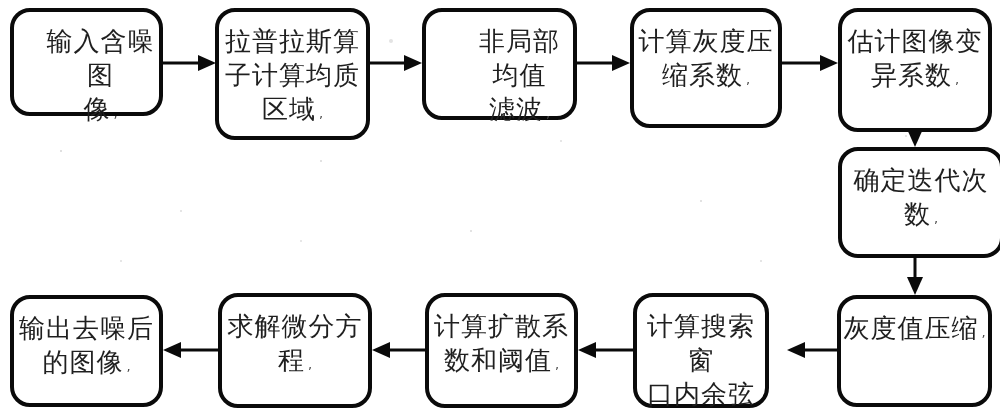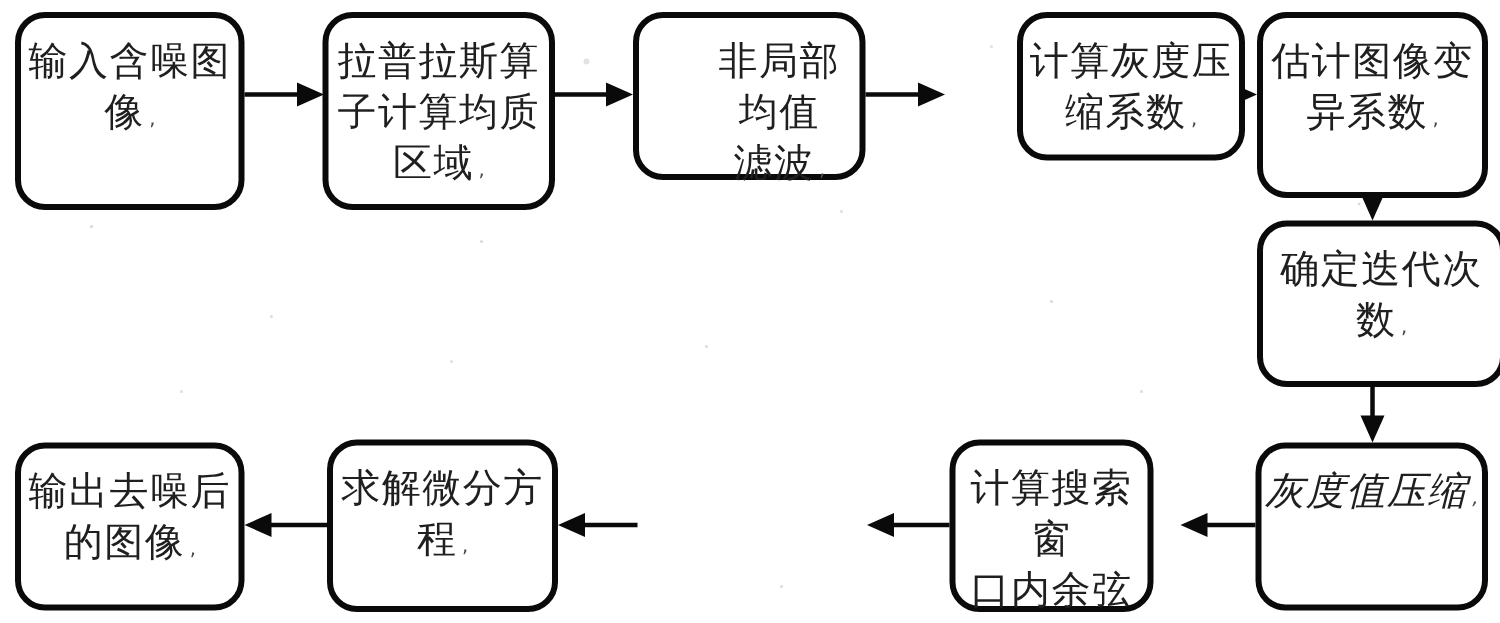--- a/index.html
+++ b/index.html
@@ -31,28 +31,28 @@
     letter-spacing: 1px;
   }
   .flow-box .box-text { white-space: pre-line; }
   .tick {
     font-size: 13px;
     color: #4a4a4a;
     margin-left: 3px;
     letter-spacing: 0;
   }
   
-  .b1  { left: 10px;  top: 8px;   width: 153px; height: 132px; }
+  .b1  { left: 10px;  top: 8px;   width: 153px; height: 108px; padding-left: 28px; }
   .b2  { left: 215px; top: 8px;   width: 155px; height: 132px; }
   .b3  { left: 422px; top: 8px;   width: 155px; height: 112px; padding-left: 40px; }
-  .b4  { left: 630px; top: 8px;   width: 152px; height: 99px; margin-left: 48px; }
+  .b4  { left: 630px; top: 8px;   width: 152px; height: 120px; }
   .b5  { left: 838px; top: 8px;   width: 154px; height: 124px; }
   
   .b6  { left: 838px; top: 147px; width: 166px; height: 111px; }
-  .b7  { left: 837px; top: 295px; width: 155px; height: 112px; font-style: italic; }
+  .b7  { left: 837px; top: 295px; width: 155px; height: 112px; }
   
   .b8  { left: 633px; top: 293px; width: 136px; height: 115px; }
   .b9  { left: 425px; top: 293px; width: 153px; height: 115px; }
   .b10 { left: 218px; top: 293px; width: 154px; height: 115px; }
   .b11 { left: 10px;  top: 295px; width: 153px; height: 112px; }
   .arrow-line { stroke: #0a0a0a; stroke-width: 3; }
   .arrow-head { fill: #0a0a0a; stroke: none; }
   .speck {
     position: absolute; left: 0; top: 0;
     width: 2px; height: 2px; border-radius: 50%;
@@ -152,20 +152,24 @@
   <div class="flow-box b7">
     <span class="box-text">灰度值压缩</span><span class="tick">,</span>
   </div>
 
   <div class="flow-box b8">
     <span class="box-text">计算搜索窗
 口内余弦距
 离</span><span class="tick">,</span>
   </div>
 
+  <div class="flow-box b9">
+    <span class="box-text">计算扩散系
+数和阈值</span><span class="tick">,</span>
+  </div>
 
   <div class="flow-box b10">
     <span class="box-text">求解微分方
 程</span><span class="tick">,</span>
   </div>
 
   <div class="flow-box b11">
     <span class="box-text">输出去噪后
 的图像</span><span class="tick">,</span>
   </div>

